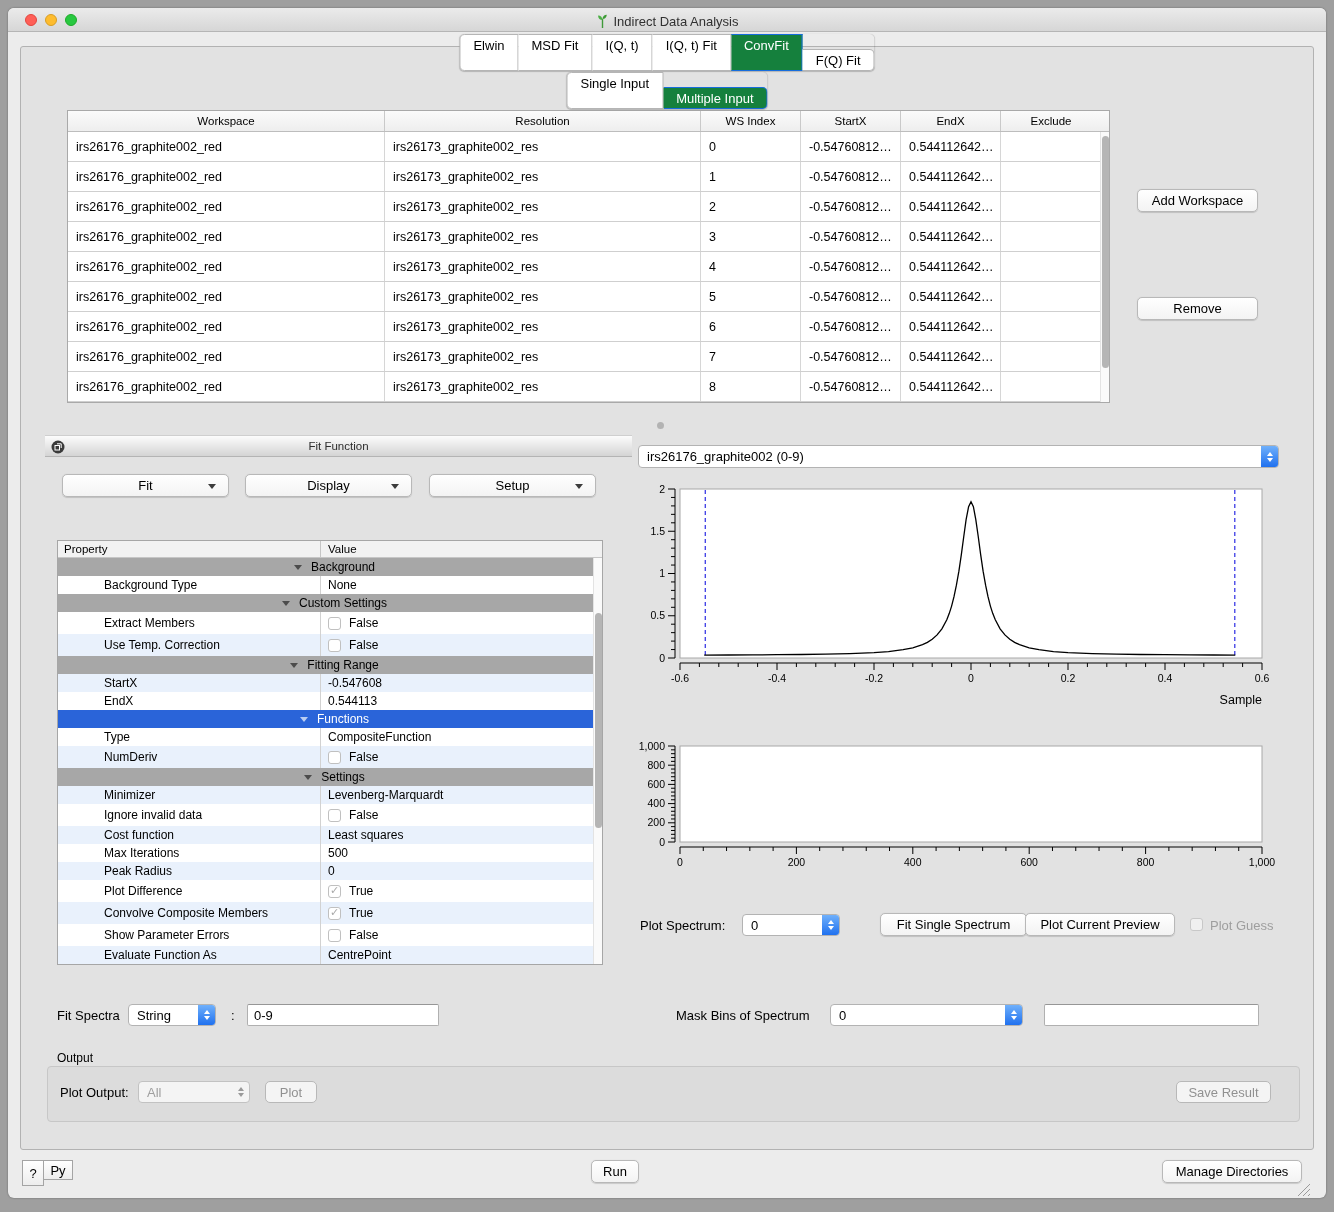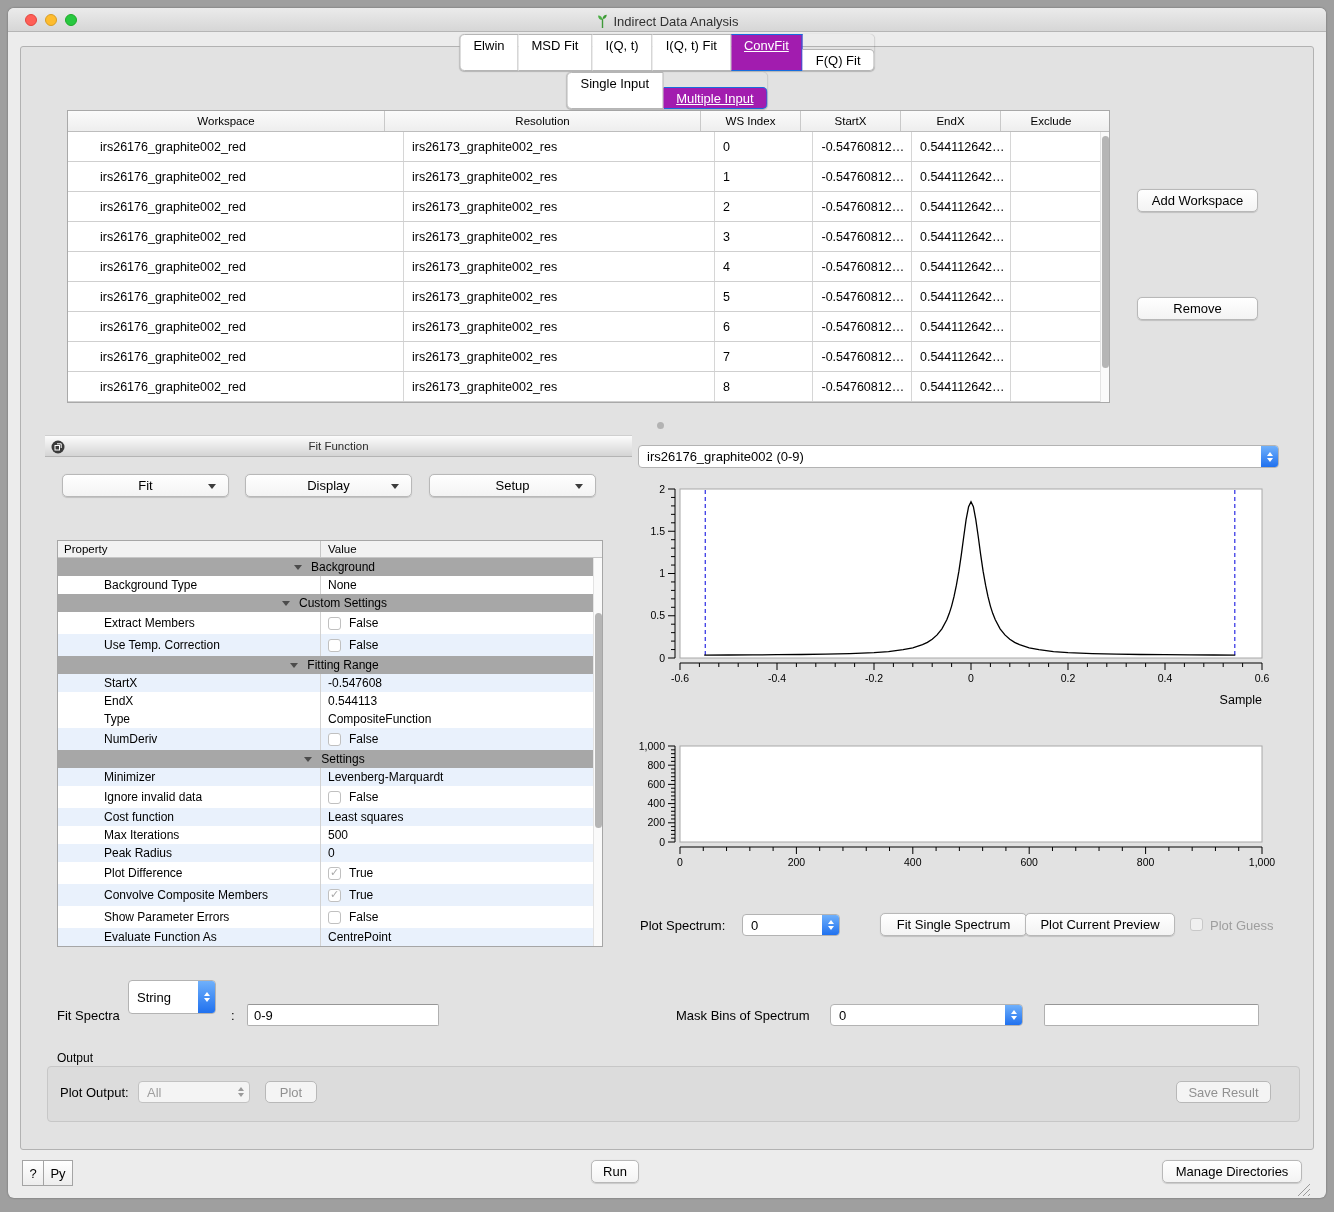--- a/index.html
+++ b/index.html
@@ -12,26 +12,26 @@
   .tl.red { left:17px; background:#ff5f57; border:1px solid #e2463f; }
   .tl.yellow { left:37px; background:#febc2e; border:1px solid #d89e24; }
   .tl.green { left:57px; background:#28c840; border:1px solid #1eab29; }
   .title-wrap { position:absolute; left:0; right:0; top:4px; display:flex; justify-content:center; align-items:center; gap:3px; height:18px; }
   .title-text { font-size:13px; color:#303030; }
   .panel { position:absolute; left:20px; top:46px; width:1294px; height:1104px; background:#e2e2e2; border:1px solid #b2b2b2; border-radius:3px; }
   .seg-ctrl { position:absolute; left:50%; transform:translateX(-50%); display:flex; height:37px; border-radius:5px; box-shadow:0 0.5px 1px rgba(0,0,0,.2); z-index:5; }
   .seg { padding:0 13px; line-height:21px; background:#fff; border:1px solid #b5b5b5; border-left:none; font-size:13px; cursor:default; }
   .seg:first-child { border-left:1px solid #b5b5b5; border-radius:5px 0 0 5px; }
   .seg:last-child { border-radius:0 5px 5px 0;margin-top:15px; }
-  .seg.selected { background:#a21caf; border-color:#176ddd; color:#fff;text-decoration:underline; }
+  .seg.selected { background:#15803d; border-color:#176ddd; color:#fff; }
   
   .ws-table { position:absolute; left:67px; top:110px; width:1043px; height:293px; background:#fff; border:1px solid #a9a9a9; }
   .ws-head { display:flex; height:21px; background:linear-gradient(#fbfbfb,#eeeeee); border-bottom:1px solid #bdbdbd; font-size:11.5px; }
   .ws-head .hc { border-right:1px solid #c9c9c9; display:flex; align-items:center; justify-content:center; }
-  .ws-row { display:flex; height:30px; border-bottom:1px solid #cfcfcf; font-size:12.5px;padding-left:24px; }
+  .ws-row { display:flex; height:30px; border-bottom:1px solid #cfcfcf; font-size:12.5px; }
   .ws-row .c { border-right:1px solid #d6d6d6; display:flex; align-items:center; padding-left:8px; overflow:hidden; white-space:nowrap; }
   .cw0{width:317px;} .cw1{width:316px;} .cw2{width:100px;} .cw3{width:100px;} .cw4{width:100px;} .cw5{width:100px; border-right:none!important;}
   .vscroll { position:absolute; width:9px; background:#fafafa; border-left:1px solid #e3e3e3; }
   .vthumb { position:absolute; left:1px; width:7px; border-radius:4px; background:#b5b5b5; }
   .btn { position:absolute; background:linear-gradient(#ffffff,#f3f3f3); border:1px solid #b8b8b8; border-radius:5px; display:flex; align-items:center; justify-content:center; font-size:13px; box-shadow:0 0.5px 1px rgba(0,0,0,.15); cursor:default; }
   .btn.disabled { color:#919191; background:#f4f4f4; box-shadow:none; }
   
   .dock-header { position:absolute; left:45px; top:435px; width:587px; height:22px; background:linear-gradient(#fcfcfc,#d4d4d4); border-top:1px solid #cfcfcf; border-bottom:1px solid #b4b4b4; display:flex; align-items:center; justify-content:center; font-size:11.5px; color:#2e2e2e; }
   .float-btn { position:absolute; left:6px; top:4px; width:14px; height:14px; }
   .menu-btn { position:absolute; top:474px; height:23px; width:167px; background:linear-gradient(#ffffff,#f3f3f3); border:1px solid #b8b8b8; border-radius:5px; display:flex; align-items:center; justify-content:center; font-size:13px; box-shadow:0 0.5px 1px rgba(0,0,0,.15); }
@@ -263,20 +263,24 @@
           <div class="plabel">StartX</div>
           <div class="pvalue">
             <span>-0.547608</span>
           </div>
         </div>
         <div class="prow item">
           <div class="plabel">EndX</div>
           <div class="pvalue">
             <span>0.544113</span>
           </div>
+        </div>
+        <div class="prow group selected">
+          <span class="tri-exp"></span>
+          <span>Functions</span>
         </div>
         <div class="prow item">
           <div class="plabel">Type</div>
           <div class="pvalue">
             <span>CompositeFunction</span>
           </div>
         </div>
         <div class="prow item cb-row alt">
           <div class="plabel">NumDeriv</div>
           <div class="pvalue">
@@ -510,21 +514,21 @@
         <span class="tri-u"></span>
         <span class="tri-d"></span>
       </span>
   </div>
   <div class="btn" style="left:865px; top:913px; width:147px; height:23px;margin-left:15px;">Fit Single Spectrum</div>
   <div class="btn" style="left:1025px; top:913px; width:150px; height:23px;">Plot Current Preview</div>
   <span class="cb" style="position:absolute; left:1190px; top:918px; background:#f0f0f0; border-color:#c8c8c8;"></span>
   <div class="label gray" style="left:1210px; top:918px;">Plot Guess</div>
 
   <div class="label" style="left:57px; top:1008px;">Fit Spectra</div>
-  <div class="combo" style="left:128px; top:980px; width:88px; height:34px;">
+  <div class="combo" style="left:128px; top:1004px; width:88px; height:22px;">
     <span>String</span>
     <span class="stepper">
         <span class="tri-u"></span>
         <span class="tri-d"></span>
       </span>
   </div>
   <div class="label" style="left:231px; top:1008px;">:</div>
   <div class="line-edit" style="left:247px; top:1004px; width:192px; height:22px;">
     <span>0-9</span>
   </div>
@@ -549,21 +553,21 @@
     <span class="stepper">
         <span class="tri-u"></span>
         <span class="tri-d"></span>
       </span>
   </div>
   <div class="btn disabled" style="left:265px; top:1081px; width:52px; height:22px;">Plot</div>
   <div class="btn disabled" style="left:1176px; top:1081px; width:95px; height:22px;">Save Result</div>
 
   <div style="position:absolute; left:22px; top:1160px; display:flex;">
     <div class="sq-btn" style="width:22px; height:26px;">?</div>
-    <div class="sq-btn" style="width:29px; height:26px; border-left:none;">Py</div>
+    <div class="sq-btn" style="width:29px; height:20px; border-left:none;">Py</div>
   </div>
   <div class="btn" style="left:591px; top:1160px; width:48px; height:23px;">Run</div>
   <div class="btn" style="left:1162px; top:1160px; width:140px; height:23px;">Manage Directories</div>
   <svg style="position:absolute; left:1294px; top:1180px;" width="17" height="17">
     <line x1="16" y1="4" x2="4" y2="16" stroke="#9a9a9a" stroke-width="1"></line>
     <line x1="16" y1="9" x2="9" y2="16" stroke="#9a9a9a" stroke-width="1"></line>
     <line x1="16" y1="14" x2="14" y2="16" stroke="#9a9a9a" stroke-width="1"></line>
   </svg>
 </div>
 

